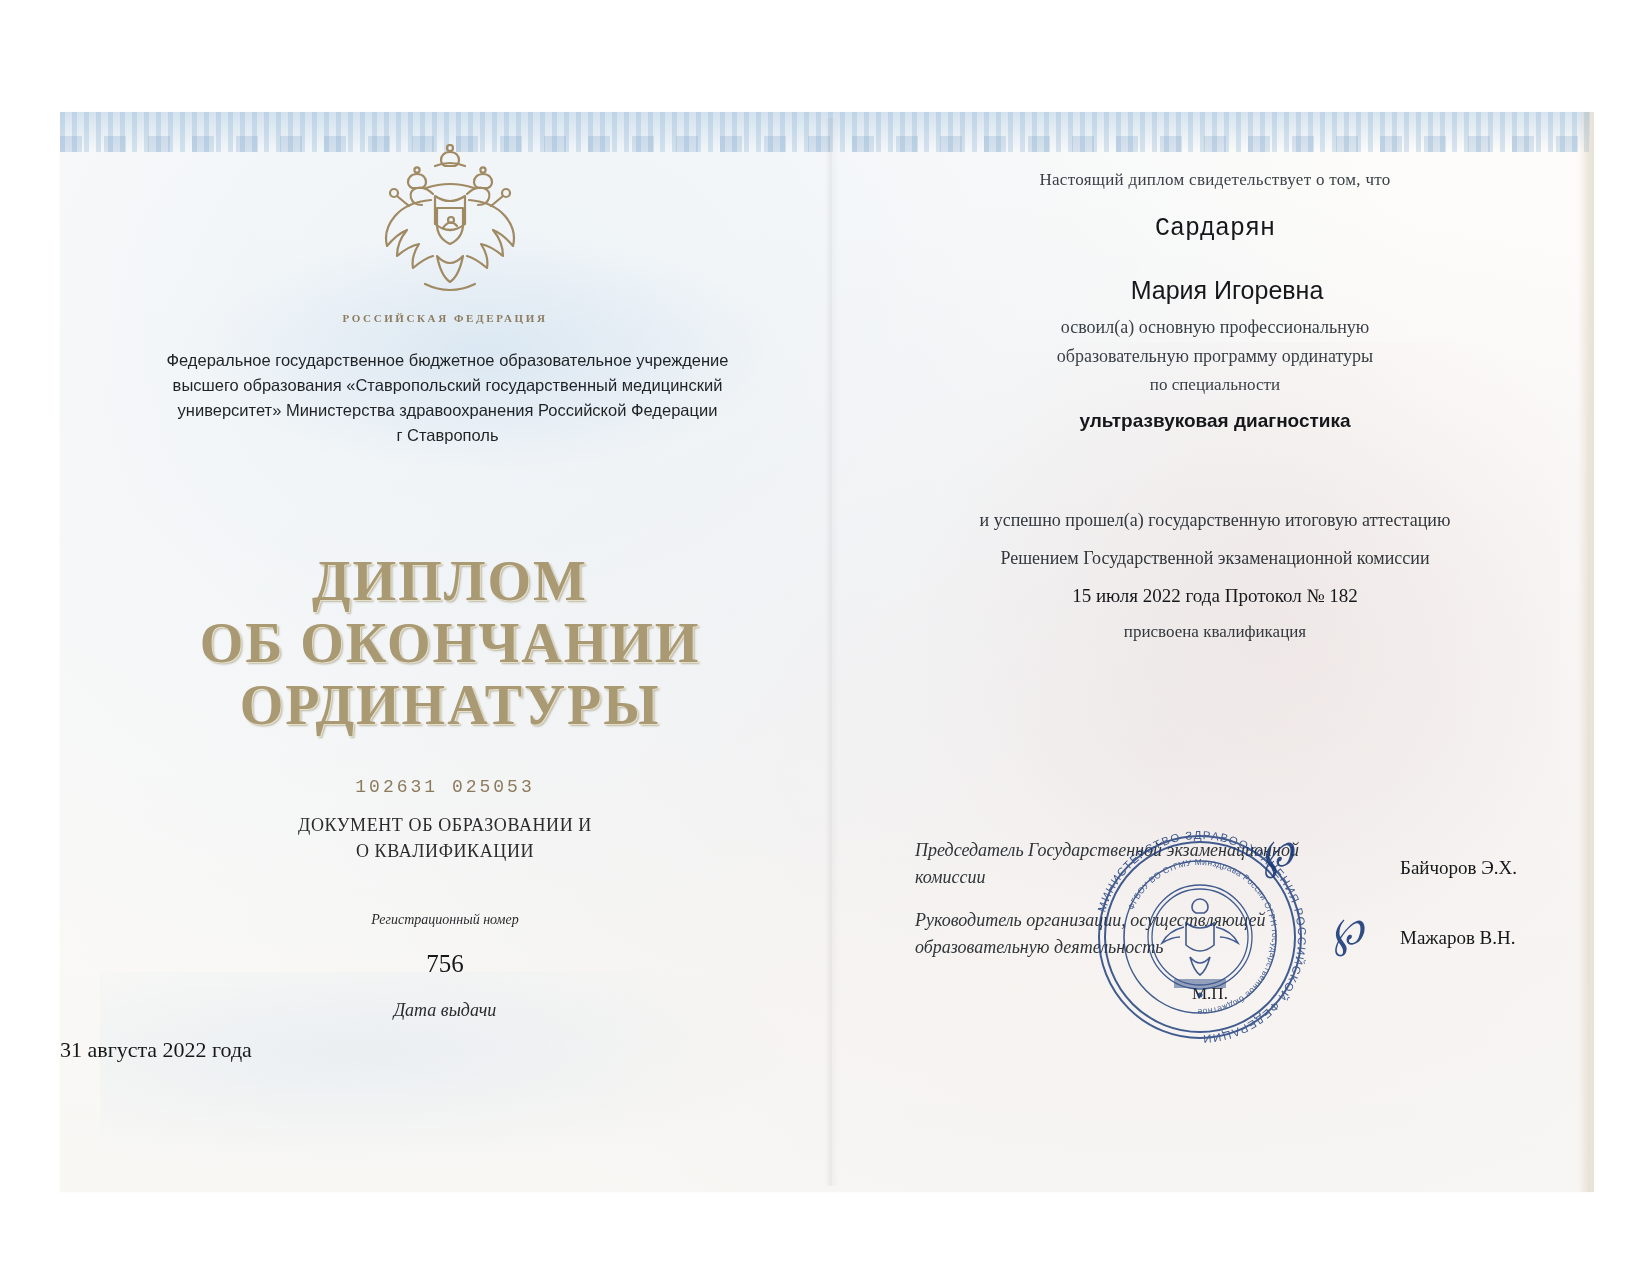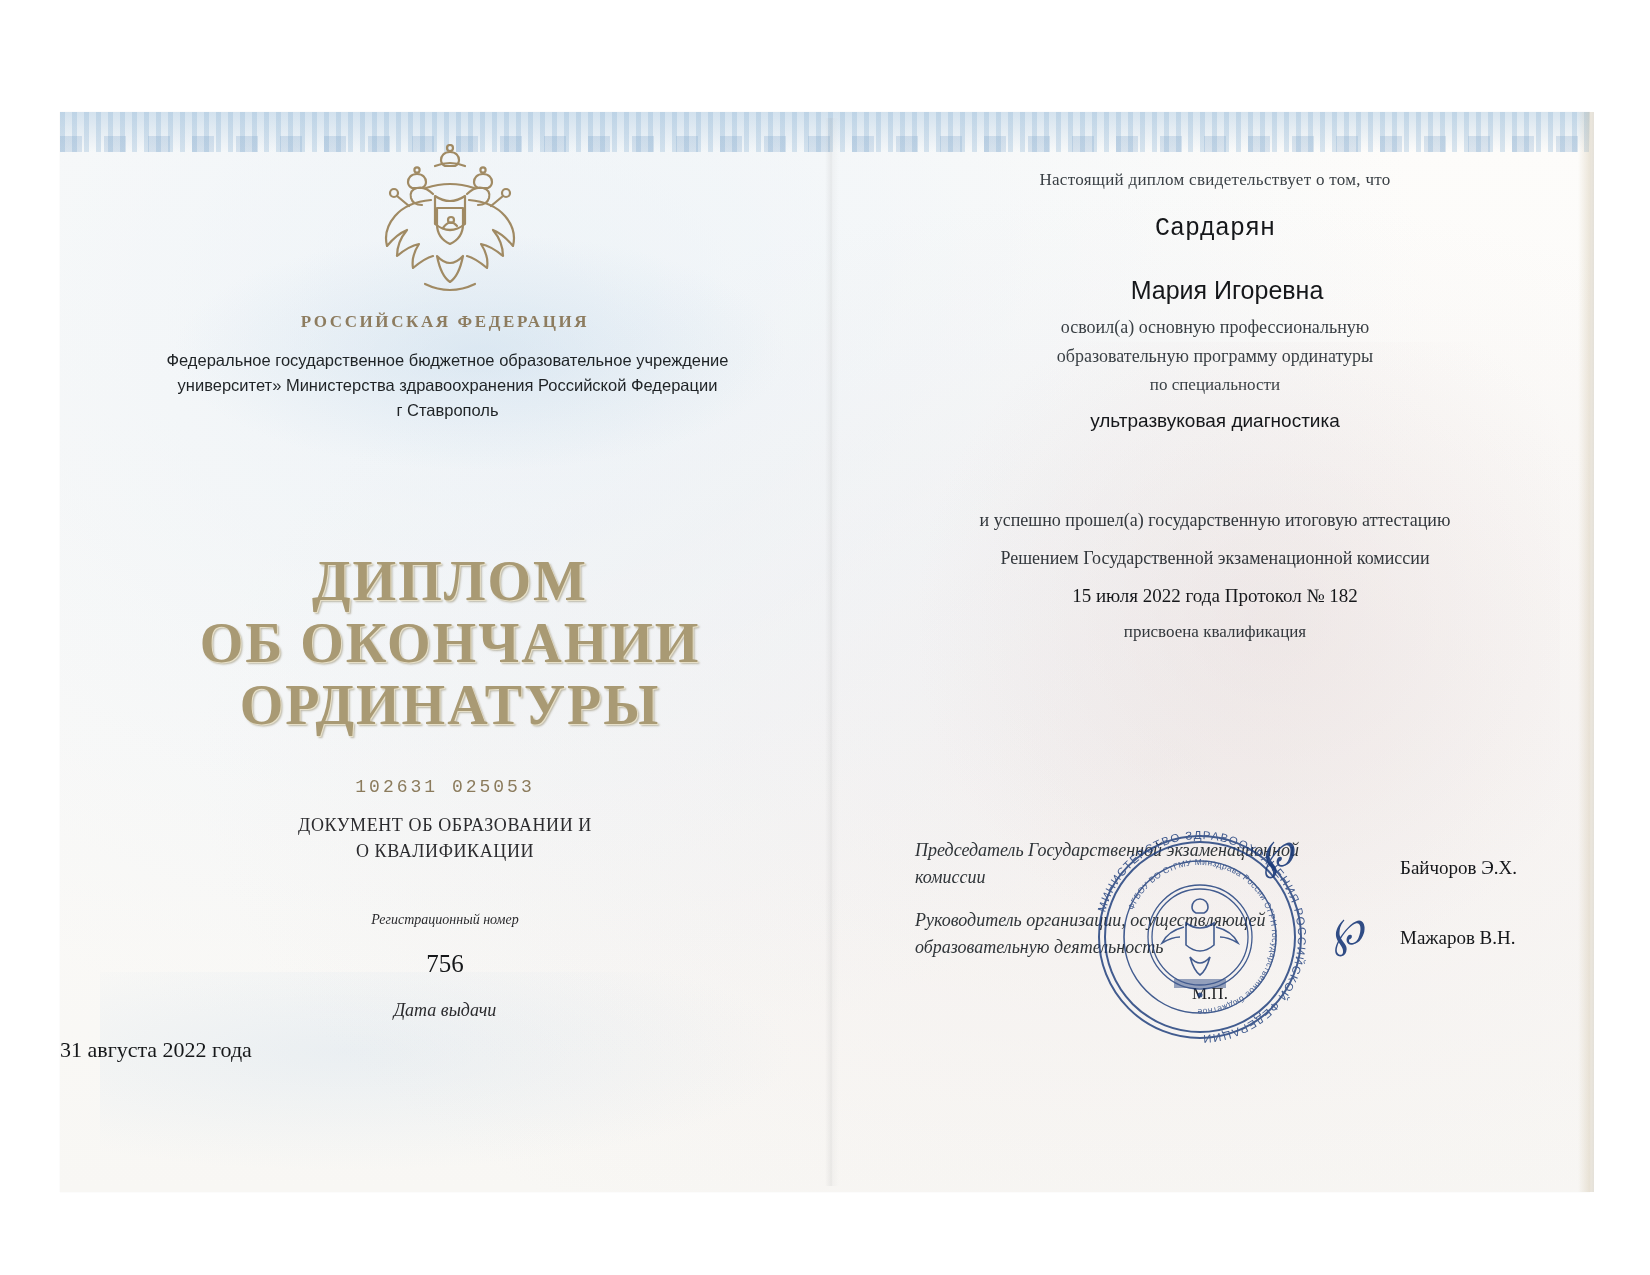--- a/index.html
+++ b/index.html
@@ -95,21 +95,21 @@
     position: absolute;
     left: 305px; top: 32px;
     width: 170px; height: 165px;
   }
 
   #country-line {
     position: absolute;
     left: 0; top: 200px; width: 770px;
     text-align: center;
     font-family: "Liberation Serif", serif;
-    font-size: 17px;
+    font-size: 11px;
     letter-spacing: 2.6px;
     color: #8d7c5f;
     font-weight: 600;
   }
 
   #institution {
     position: absolute;
     left: 75px; top: 236px; width: 625px;
     text-align: center;
     font-family: "Liberation Sans", sans-serif;
@@ -236,21 +236,21 @@
   }
   #program-3 {
     left: 0; top: 263px; width: 750px;
     font-size: 17px;
     color: #3a4045;
   }
   #specialty {
     left: 0; top: 298px; width: 750px;
     font-family: "Liberation Sans", sans-serif;
     font-size: 19px;
-    font-weight: 400;
+    font-weight: 700;
     color: #15171a;
   }
   #attestation {
     left: 0; top: 398px; width: 750px;
     font-size: 18px;
     color: #32373c;
   }
   #commission-decision {
     left: 0; top: 436px; width: 750px;
     font-size: 18px;
@@ -374,20 +374,21 @@
 
             <path d="M60 140 q25 12 50 0"></path>
           </g>
         </svg>
       </div>
 
       <div id="country-line">РОССИЙСКАЯ ФЕДЕРАЦИЯ</div>
 
       <div id="institution">
         <div>Федеральное государственное бюджетное образовательное учреждение</div>
+        <div>высшего образования «Ставропольский государственный медицинский</div>
         <div>университет» Министерства здравоохранения Российской Федерации</div>
         <div>г Ставрополь</div>
       </div>
 
       <div id="diploma-title">
         <span class="l1">ДИПЛОМ</span>
         <span class="l2">ОБ ОКОНЧАНИИ</span>
         <span class="l3">ОРДИНАТУРЫ</span>
       </div>
 

